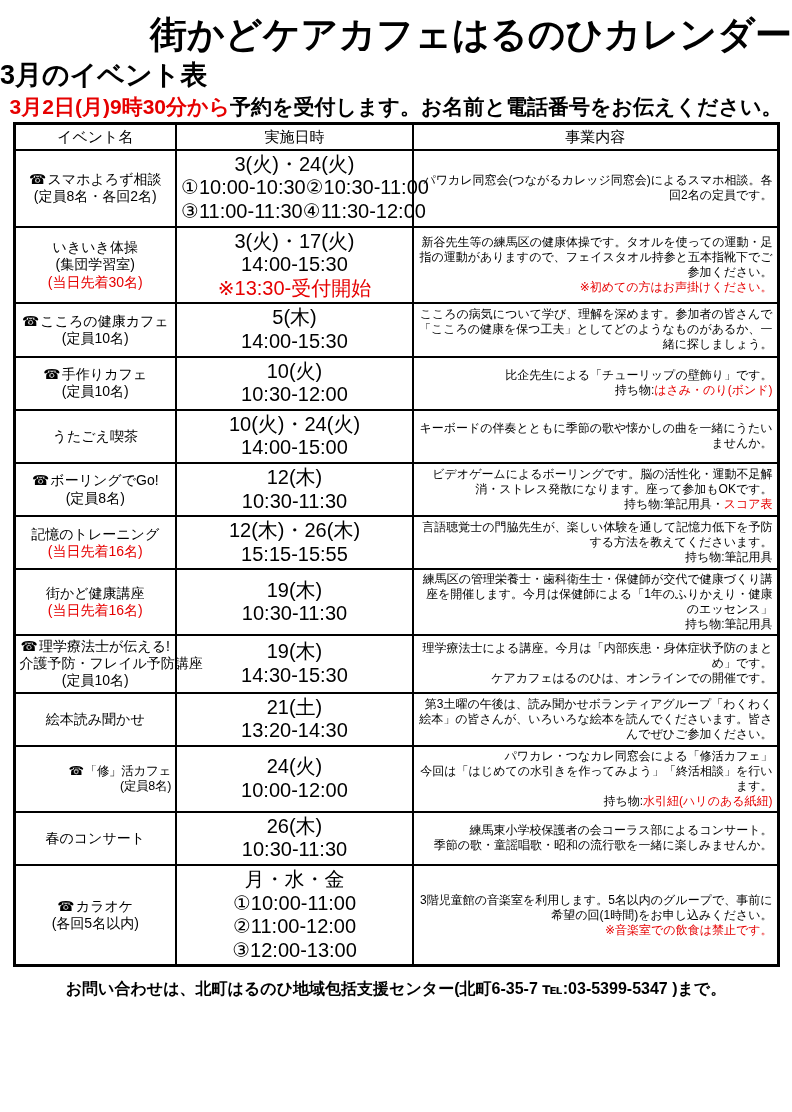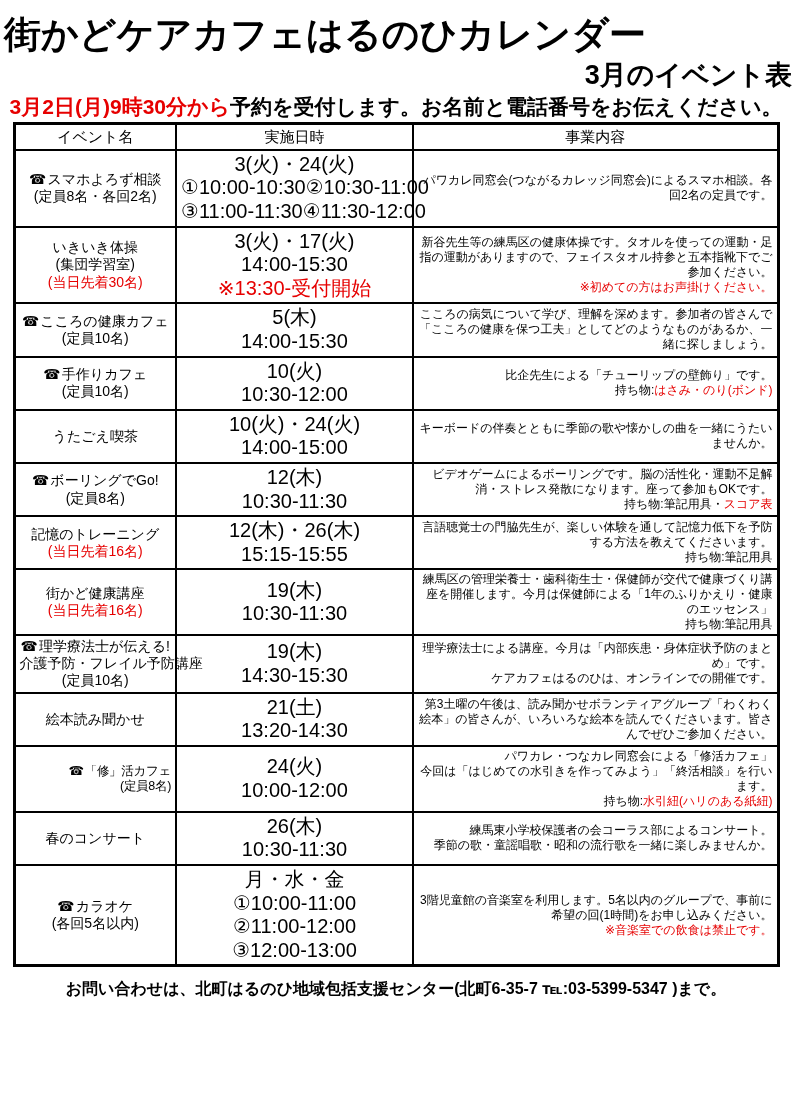--- a/index.html
+++ b/index.html
@@ -7,30 +7,30 @@
   body {
     width: 792px; height: 1112px;
     background: #ffffff;
     color: #000;
     font-family: "Liberation Sans", "DejaVu Sans", sans-serif;
     overflow: hidden;
   }
   .page { position: relative; width: 792px; height: 1112px; }
 
   .title {
-    margin: 14px 0 0 4px;
-    text-align: left;
+    margin: 14px 0 0 10px;
+    text-align: right;
     font-size: 37px;
     font-weight: bold;
     letter-spacing: 0px;
     line-height: 1.15;
   }
   .subtitle {
     margin: 4px 0 0 0;
-    text-align: right;
+    text-align: left;
     font-size: 27px;
     font-weight: bold;
     line-height: 1.1;
   }
   .notice {
     margin: 5px 0 4px 0;
     text-align: center;
     font-size: 21px;
     font-weight: bold;
     line-height: 1.1;

